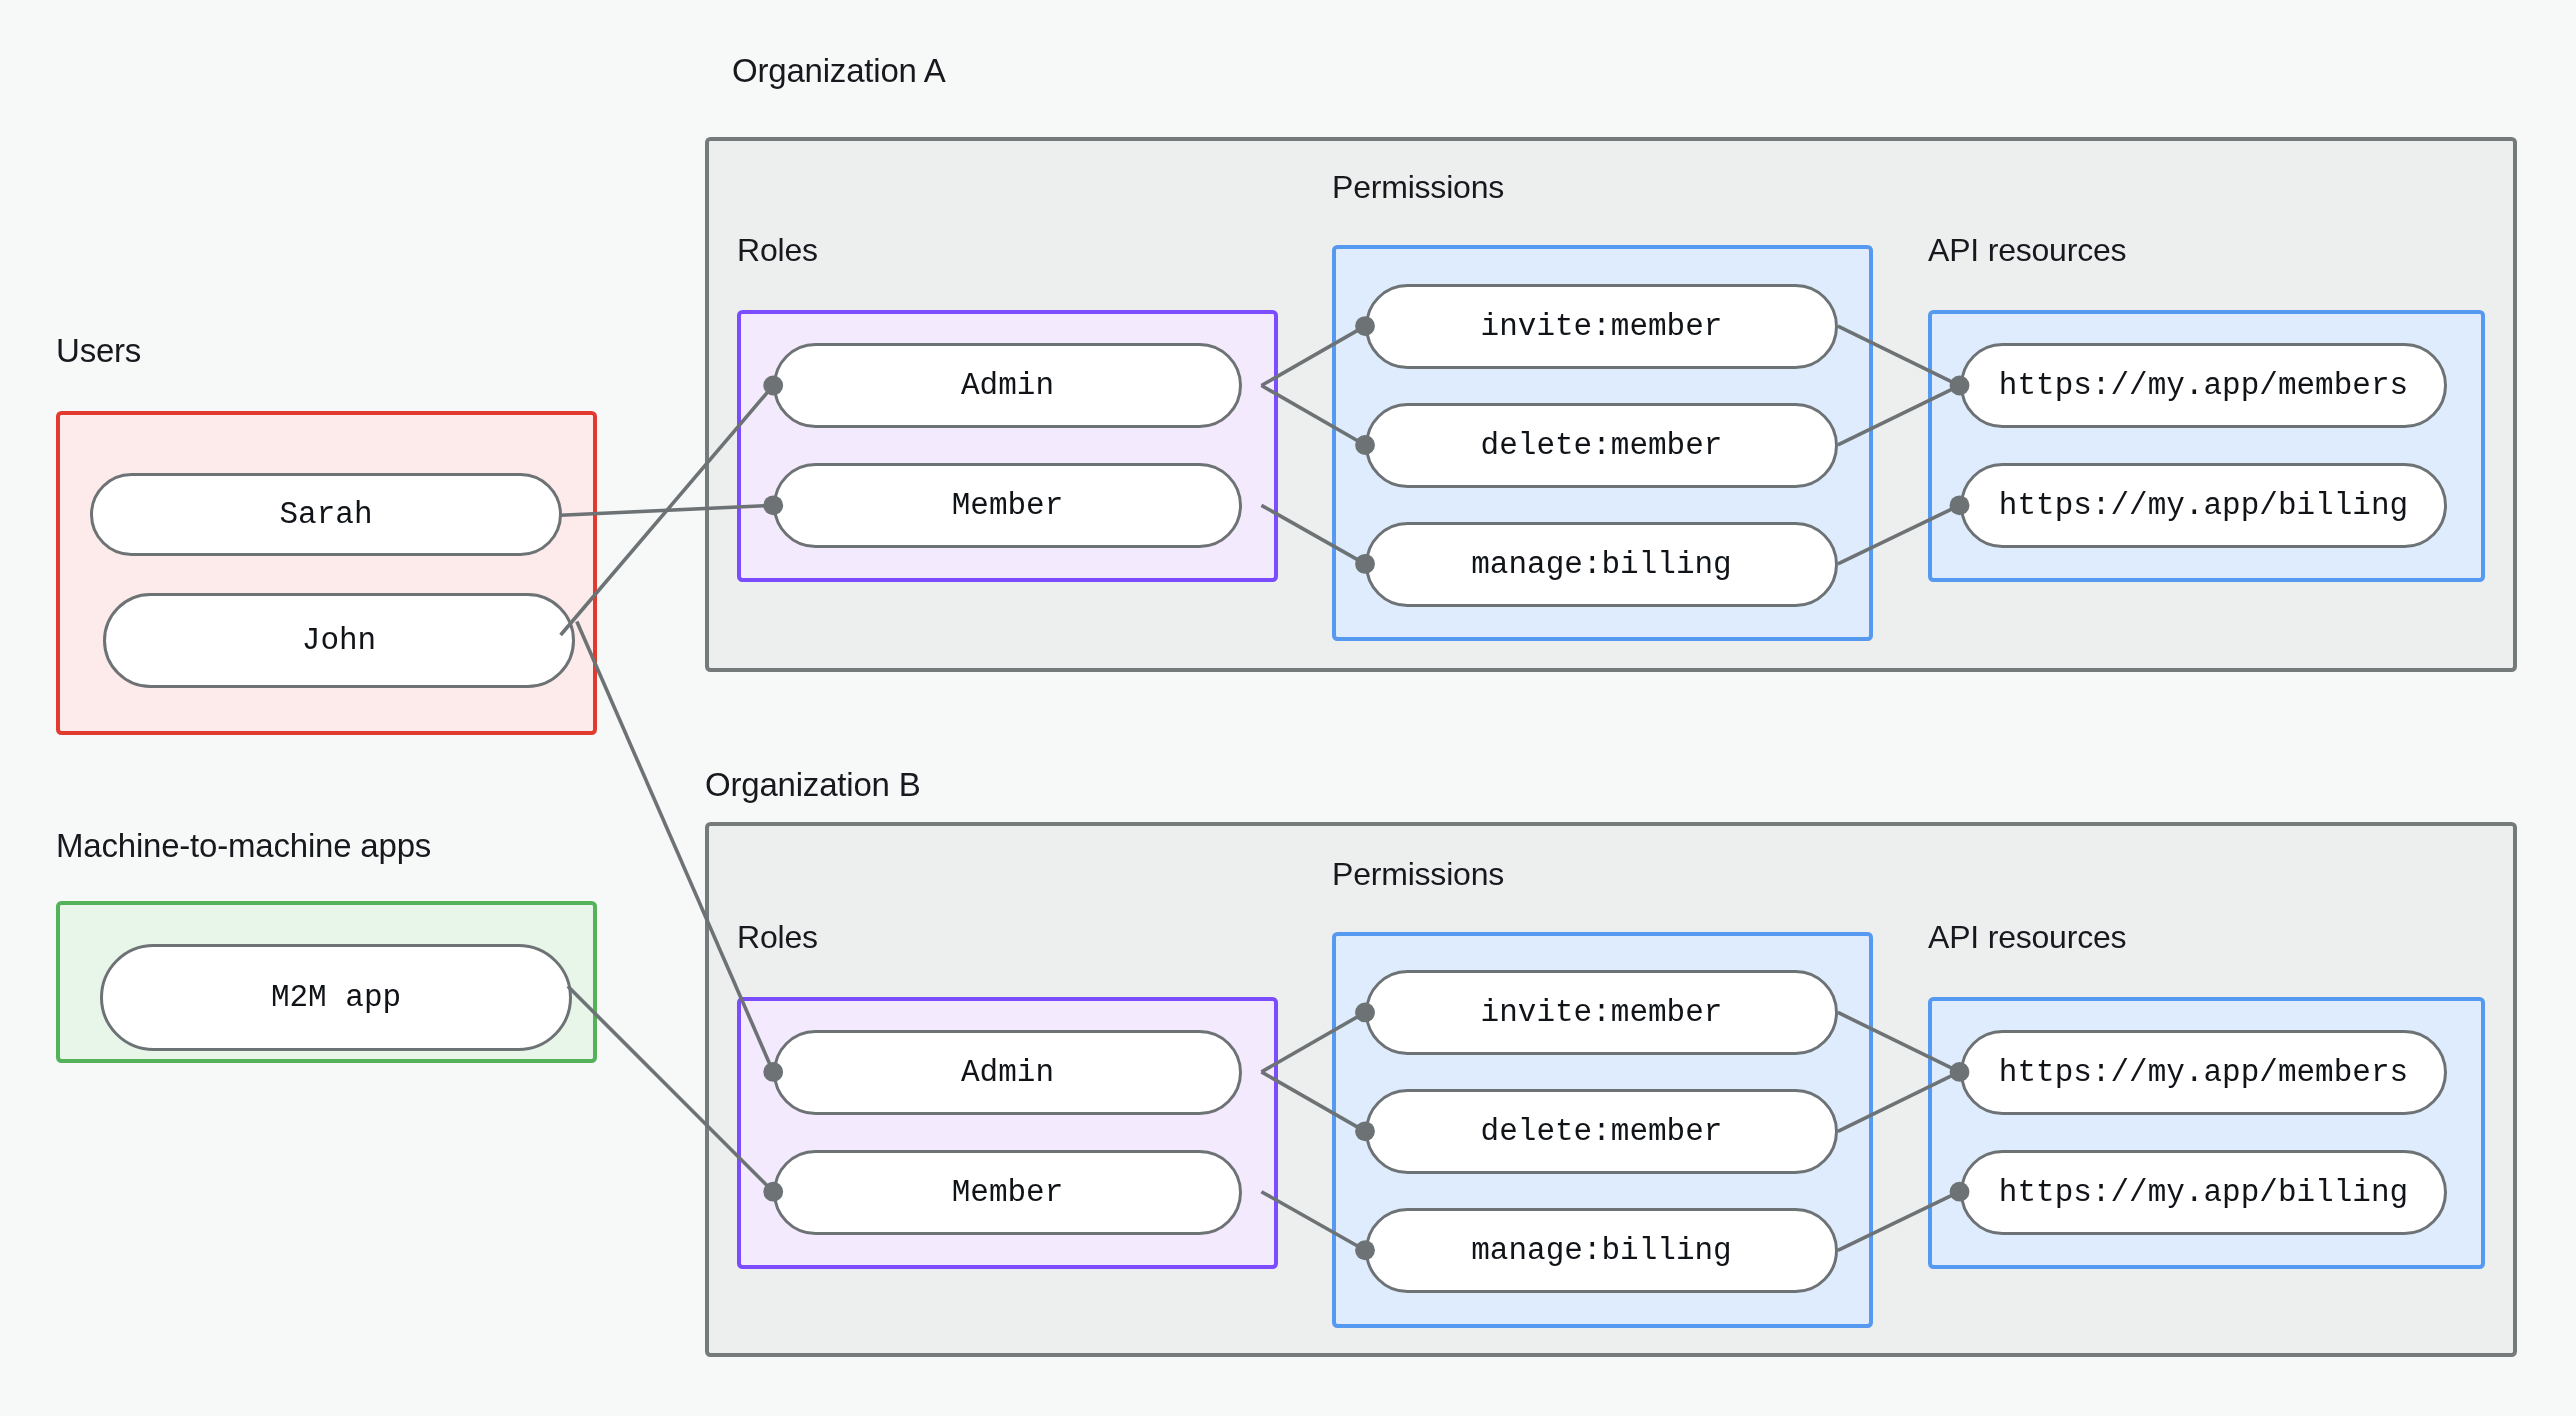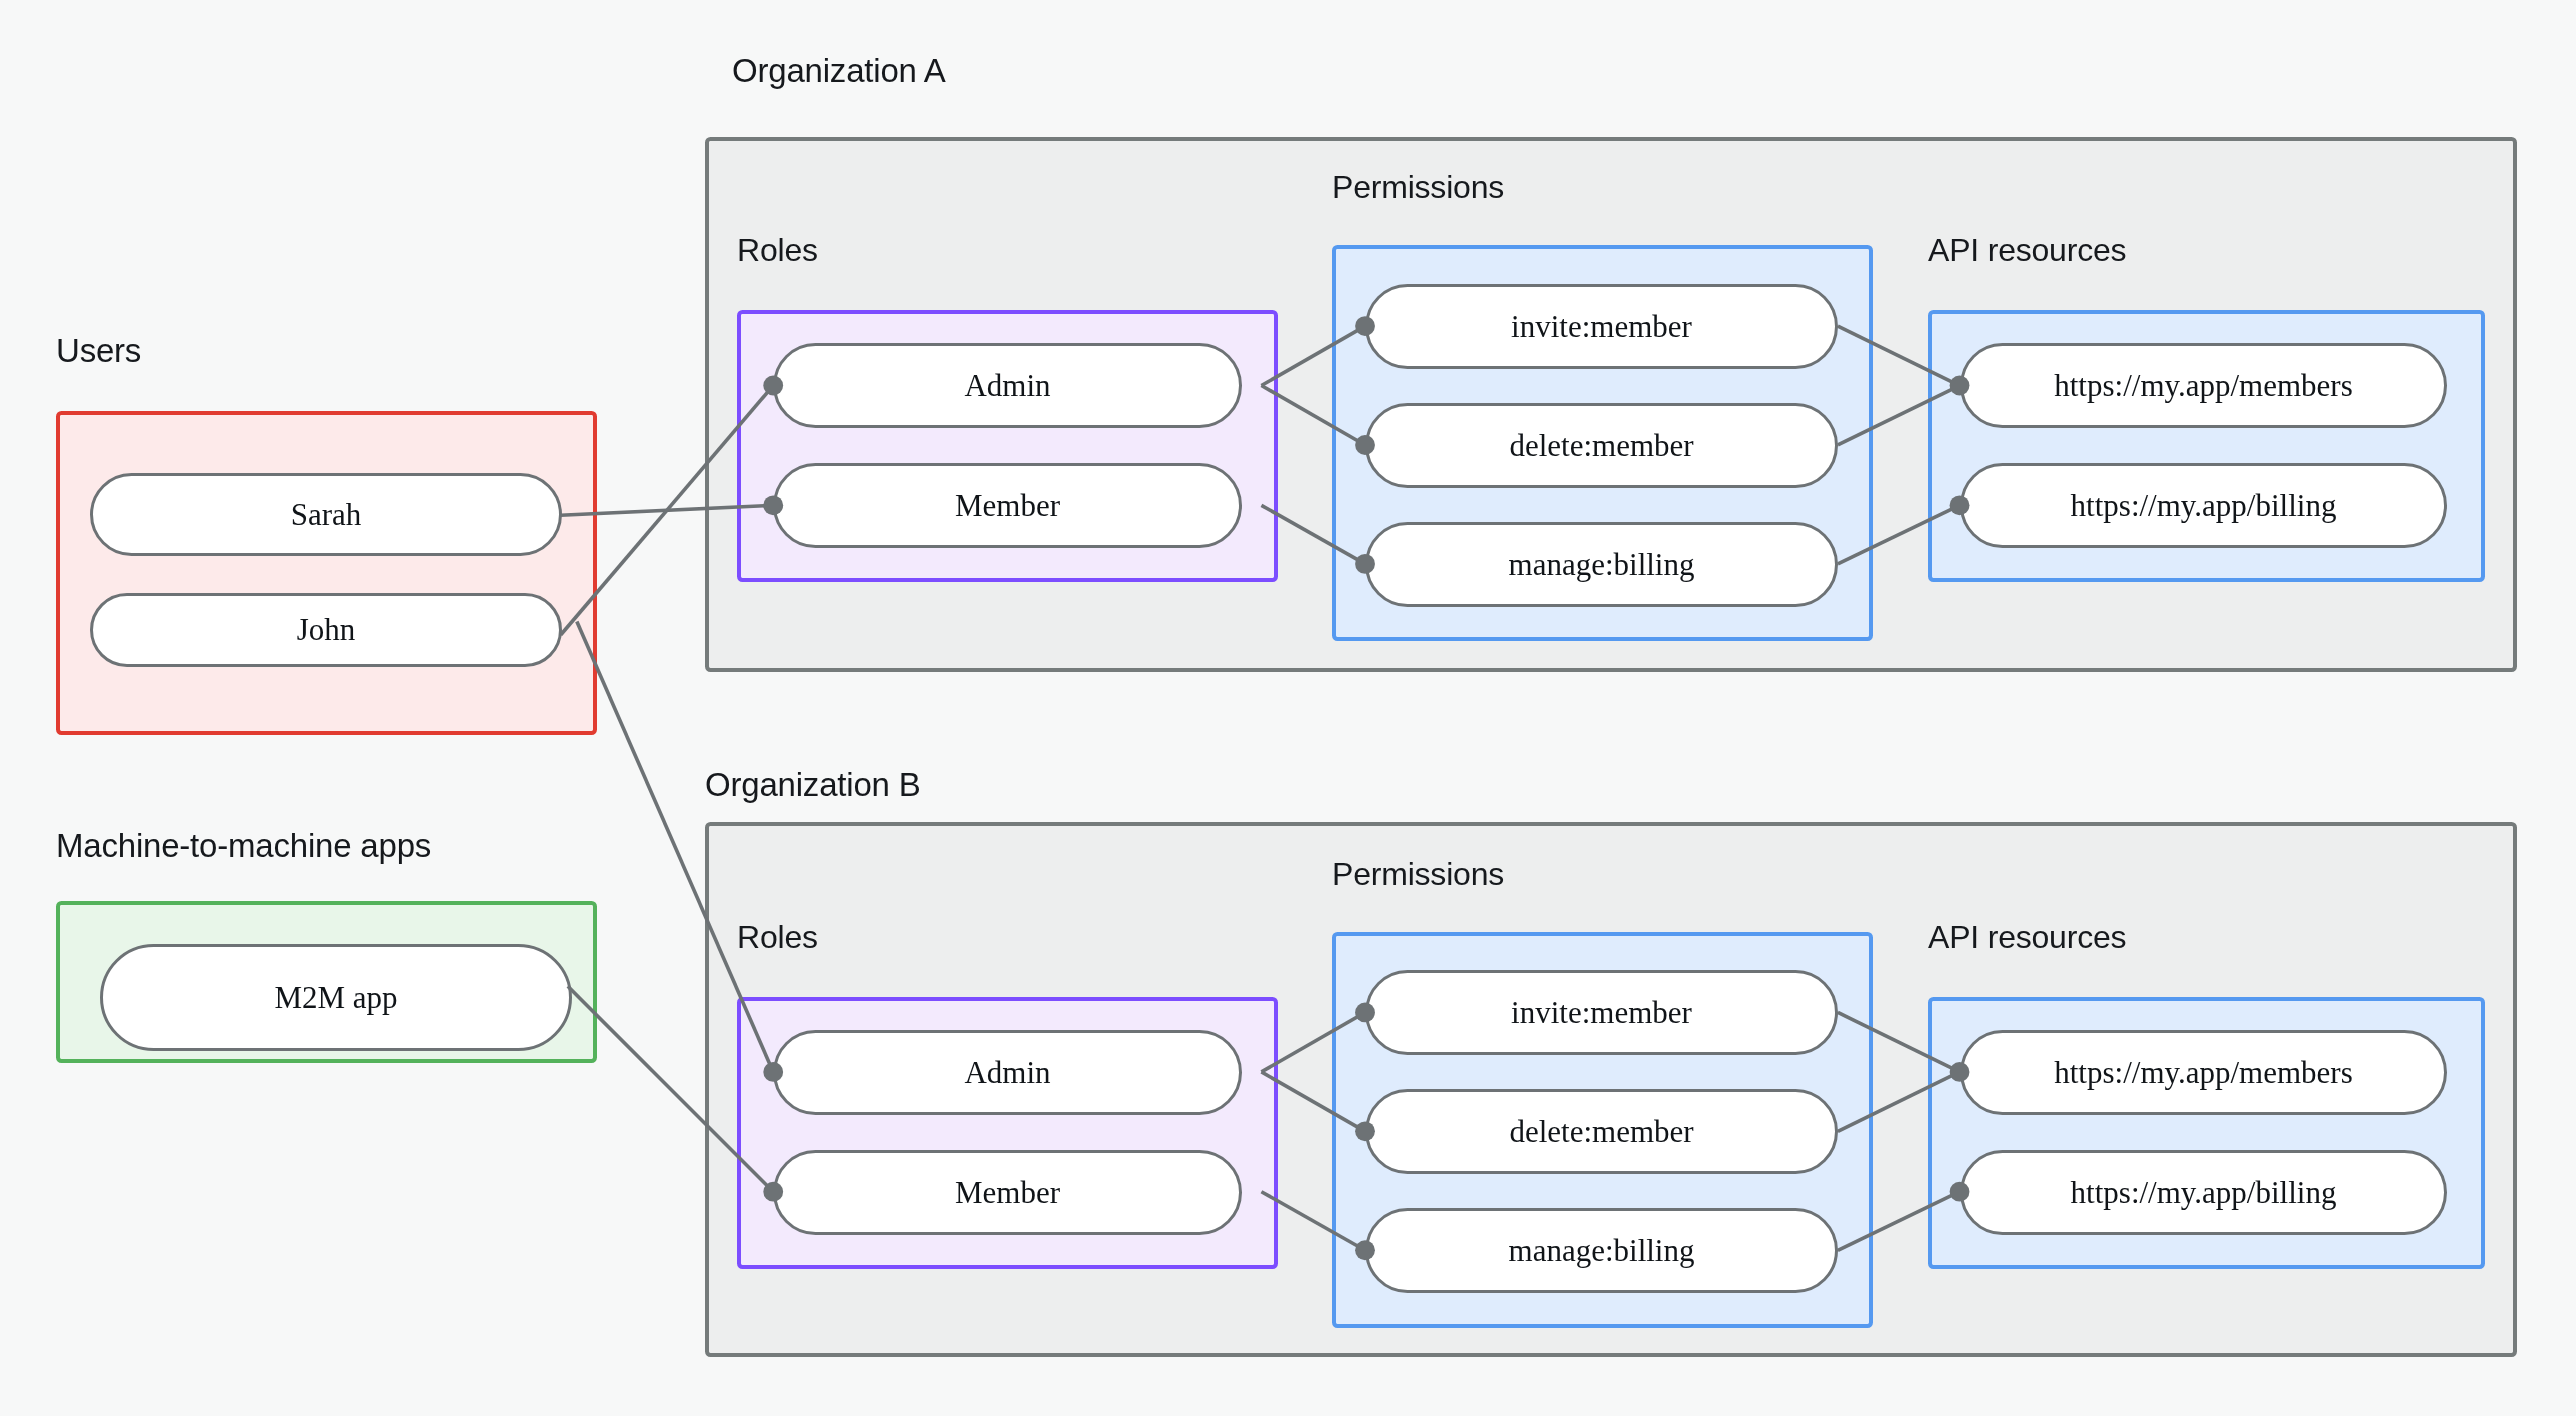--- a/index.html
+++ b/index.html
@@ -68,21 +68,21 @@
     background: #ffffff;
     border: 3.6px solid #6d7275;
     border-radius: 900px;
     display: flex;
     align-items: center;
     justify-content: center;
     font-size: 31px;
     color: #101418;
     z-index: 3;
     white-space: nowrap;
-    font-family: Liberation Serif, serif;
+    font-family: Liberation Mono, monospace;
   }
 </style>
 </head>
 <body>
 
 <div id="canvas">
 
   <svg id="edges" viewBox="0 0 2859 1572">
     <g stroke="#6d7275" stroke-width="4" fill="none">
 
@@ -136,21 +136,21 @@
       <circle cx="2175" cy="1190" r="11"></circle>
       <circle cx="2175" cy="1323" r="11"></circle>
     </g>
   </svg>
 
   <div class="grp-label" style="left:56px; top:332px;">Users</div>
 
   <div class="box users-box" style="left:56px; top:411px; width:541px; height:324px;"></div>
 
   <div class="pill" style="left:90px; top:473px; width:472px; height:83px;">Sarah</div>
-  <div class="pill" style="left:90px; top:593px; width:472px; height:74px;">John</div>
+  <div class="pill" style="left:103px; top:593px; width:472px; height:95px;">John</div>
 
   <div class="grp-label" style="left:56px; top:827px;">Machine-to-machine apps</div>
 
   <div class="box m2m-box" style="left:56px; top:901px; width:541px; height:162px;"></div>
 
   <div class="pill" style="left:100px; top:944px; width:472px; height:107px;">M2M app</div>
 
   <div class="grp-label" style="left:732px; top:52px;">Organization A</div>
 
   <div class="box org-box" style="left:705px; top:137px; width:1812px; height:535px;"></div>

